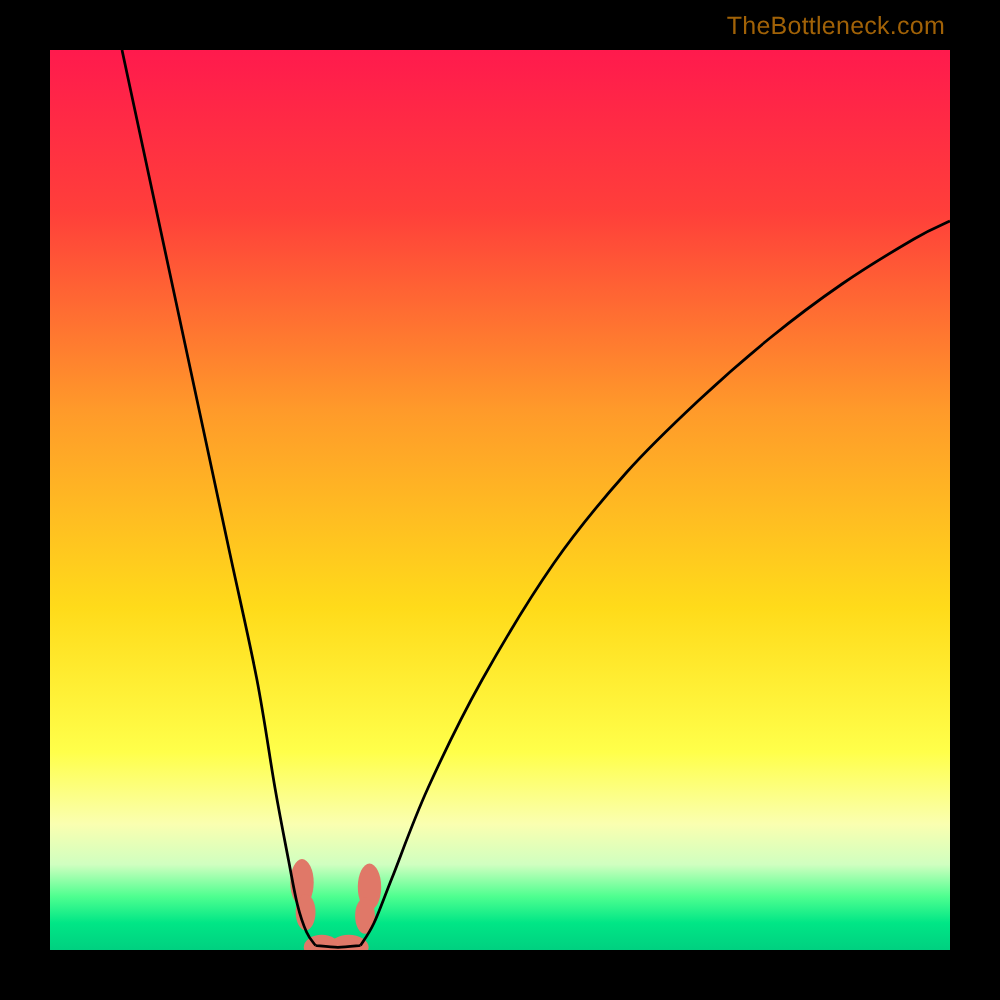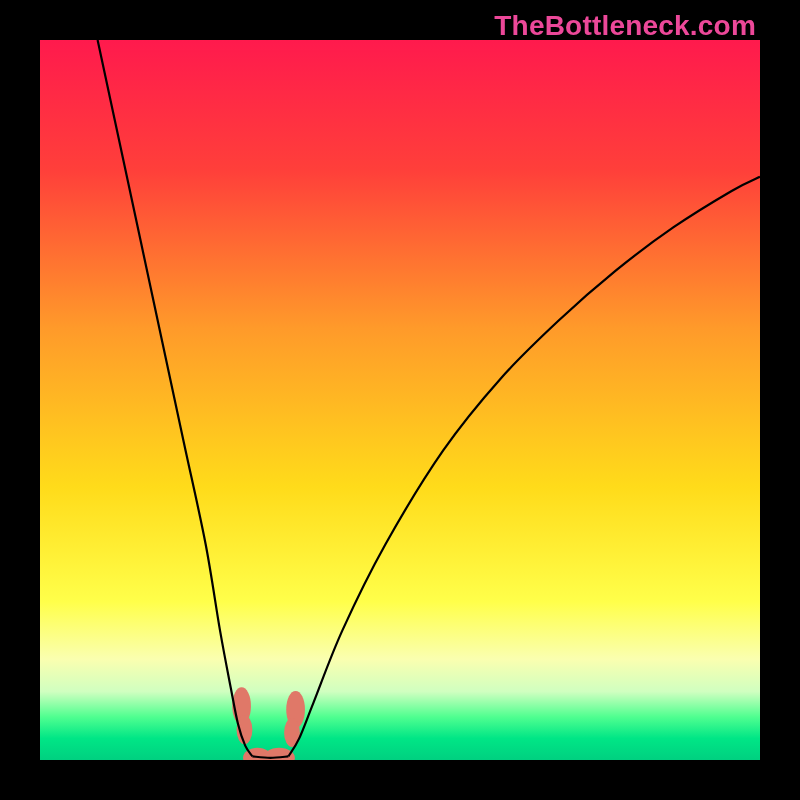--- a/index.html
+++ b/index.html
@@ -29,23 +29,23 @@
     position: absolute;
     top: 0;
     left: 0;
     width: 100%;
     height: 100%;
   }
   .watermark {
     position: absolute;
     top: 10px;
     right: 44px;
-    font-size: 28px;
-    color: #ec4899;
-    font-weight: 700;
+    font-size: 20px;
+    color: #a16207;
+    font-weight: 400;
     letter-spacing: 0.2px;
   }
   svg.curve-svg {
     position: absolute;
     top: 0;
     left: 0;
     width: 100%;
     height: 100%;
   }
 </style>

